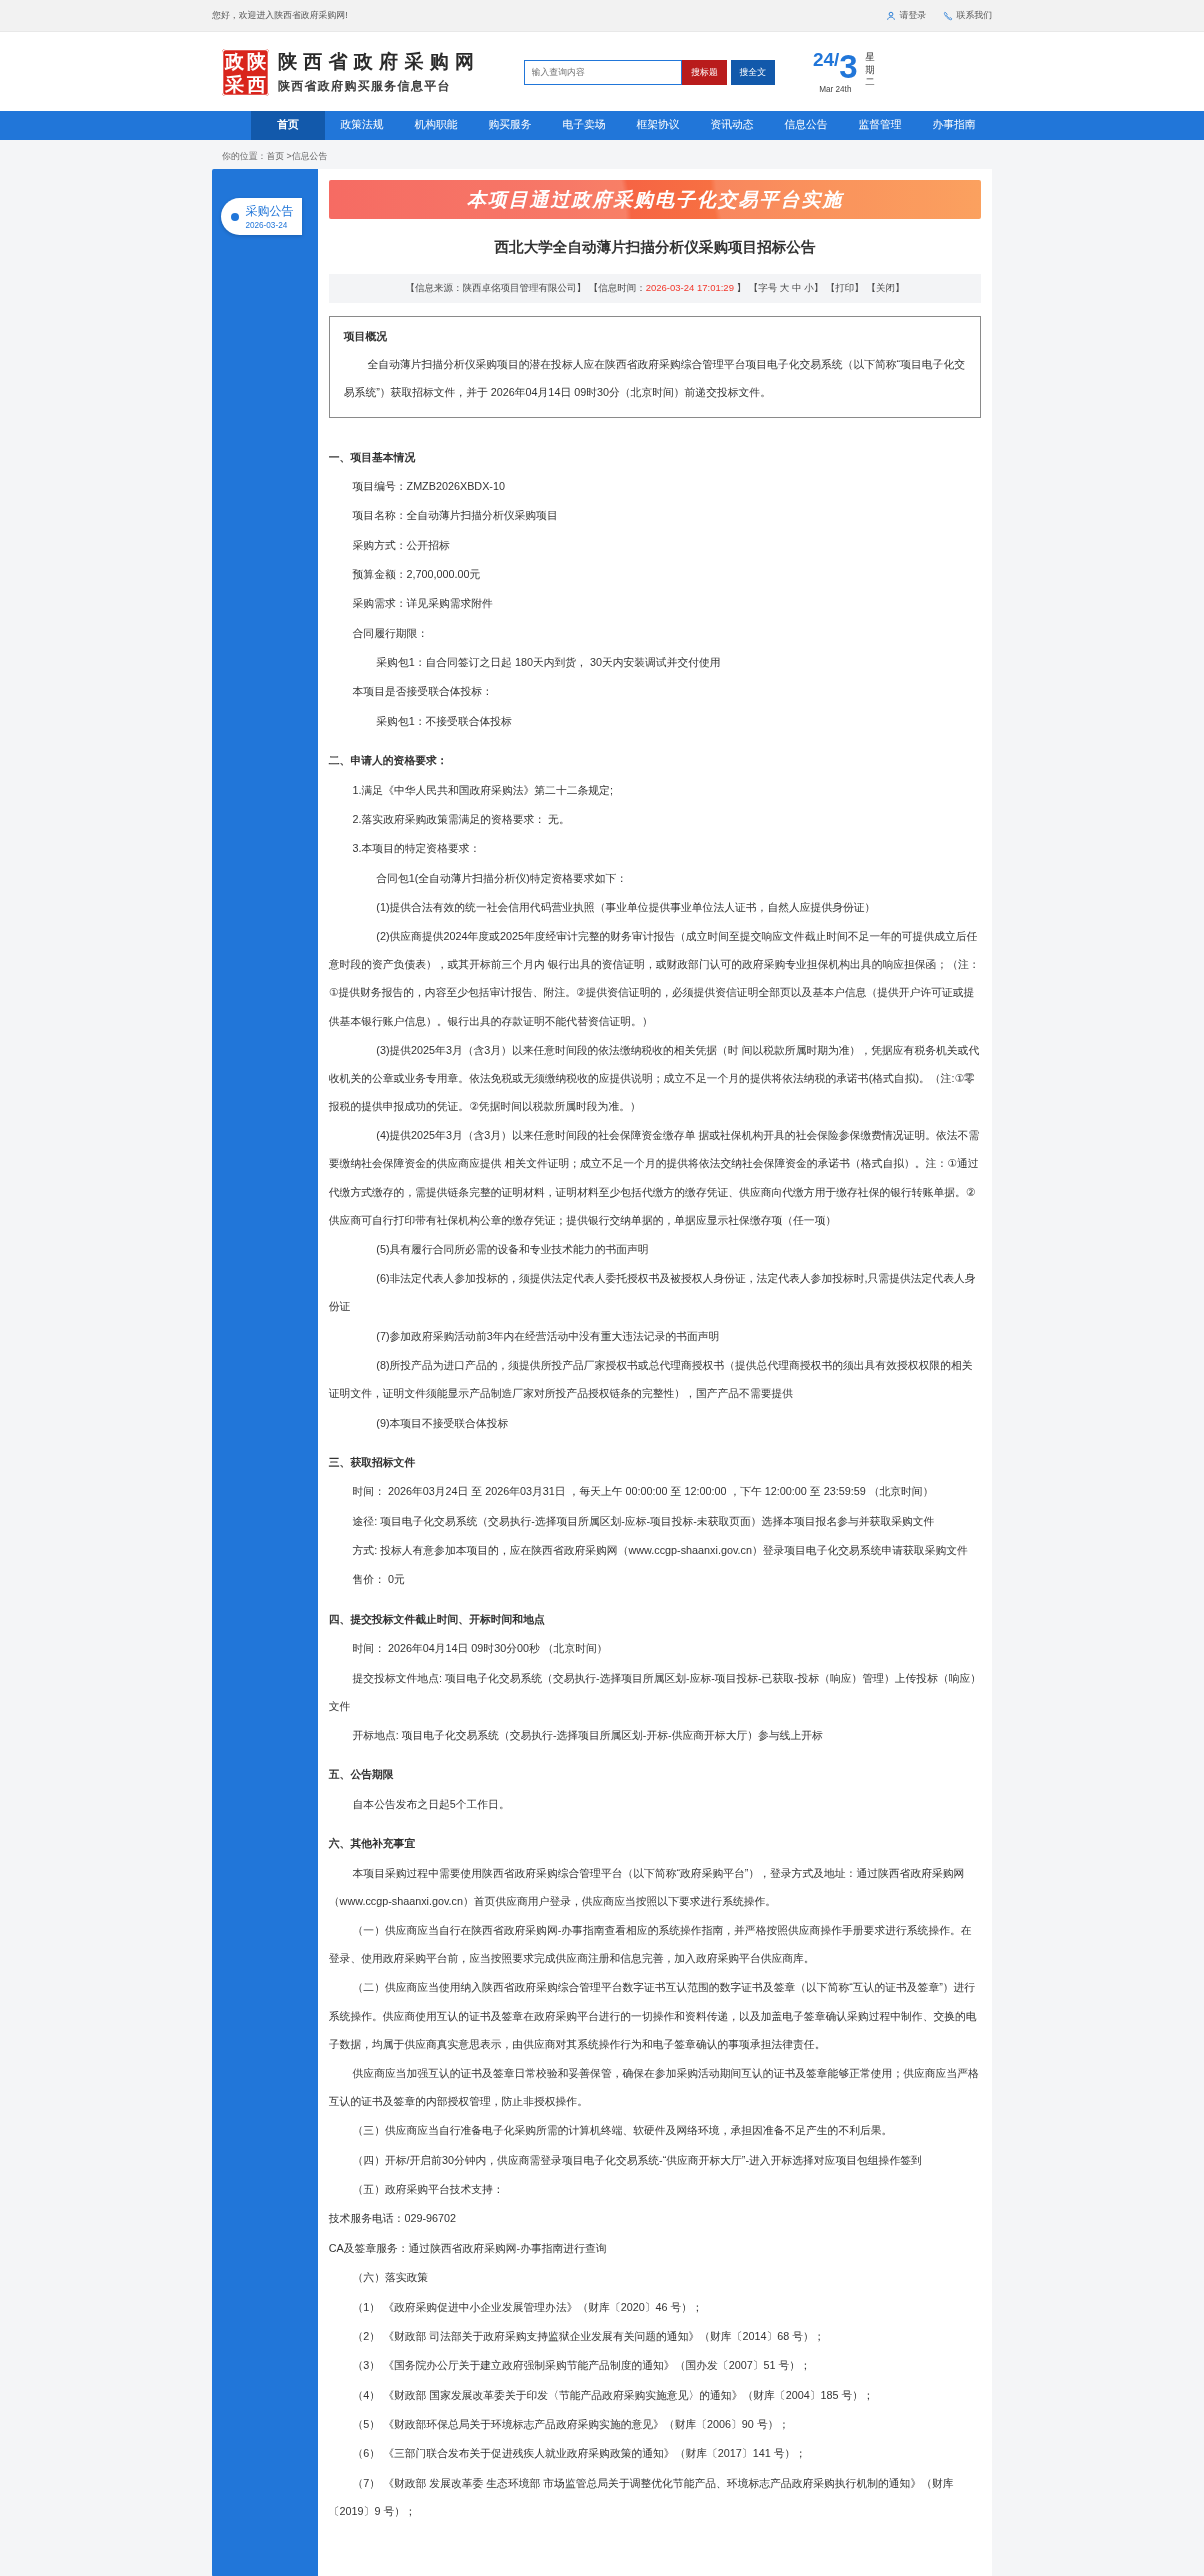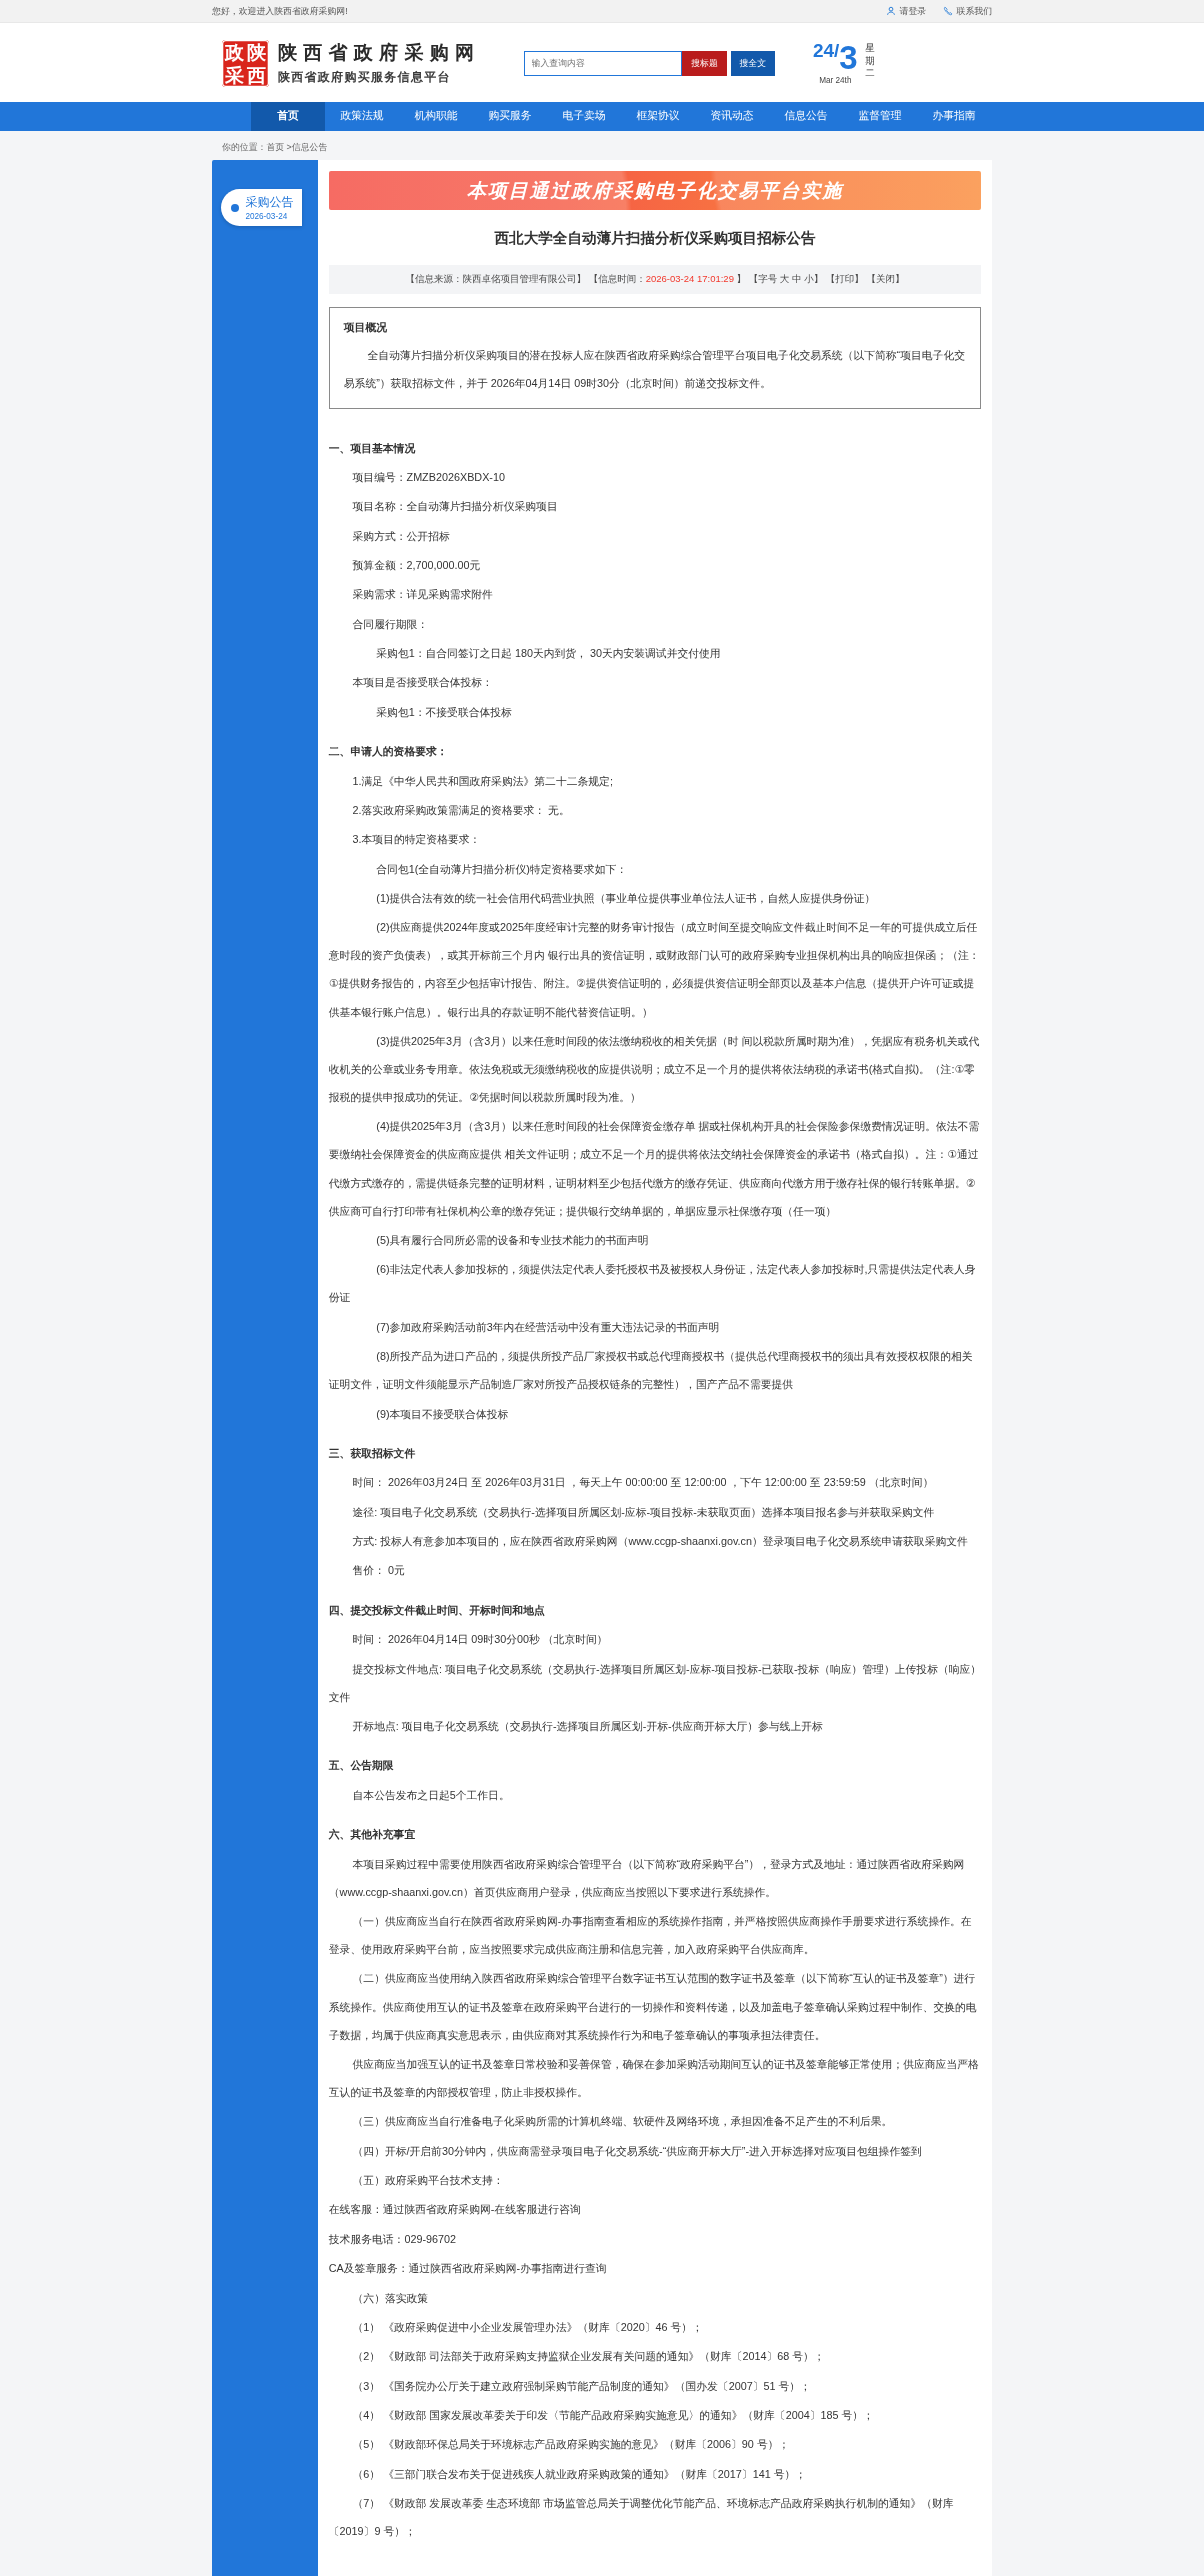--- a/index.html
+++ b/index.html
@@ -1,20 +1,20 @@
 <!DOCTYPE html>
 <html style="font-size:10px"><head>
 <meta charset="utf-8">
 <style>
   * { margin:0; padding:0; box-sizing:border-box; }
   body { font-family:"Liberation Sans","DejaVu Sans",sans-serif; background:#f4f5f7; color:#333; }
   .container { width:780px; margin:0 auto; }
 
   
-  .topbar { background:#f2f2f2; border-bottom:0.6px solid #e8e8e8; height:23px; }
+  .topbar { background:#f2f2f2; border-bottom:0.6px solid #e8e8e8; height:32px; }
   .topbar .container { display:flex; justify-content:space-between; align-items:center; height:100%; font-size:8.9px; color:#555; }
   .top-right { display:flex; align-items:center; gap:16.5px; }
   .top-link { display:flex; align-items:center; gap:3.8px; cursor:pointer; color:#555; }
   .blue-ic { color:#2b7fd8; font-size:10px; display:inline-flex; }
 
   
   .header { background:#fff; padding:16.5px 0 15px; }
   .header .container { display:flex; align-items:center; }
   .logo-box { display:flex; align-items:center; gap:8.9px; margin-left:10px; }
   .seal { width:47px; height:47px; background:#d9251c; border-radius:3.8px; display:grid; grid-template-columns:1fr 1fr; color:#fff; font-weight:bold; font-size:19px; line-height:23px; text-align:center; padding:1.3px; box-shadow:inset 0 0 0 1.3px #fff, inset 0 0 0 2.5px #d9251c; }
@@ -285,21 +285,20 @@
 
 
           <div class="line p"><span>供应商应当加强互认的证书及签章日常校验和妥善保管，确保在参加采购活动期间互认的证书及签章能够正常使用；供应商应当严格互认的证书及签章的内部授权管理，防止非授权操作。</span></div>
 
           <div class="line p"><span>（三）供应商应当自行准备电子化采购所需的计算机终端、软硬件及网络环境，承担因准备不足产生的不利后果。</span></div>
 
           <div class="line p"><span>（四）开标/开启前30分钟内，供应商需登录项目电子化交易系统-“供应商开标大厅”-进入开标选择对应项目包组操作签到</span></div>
 
           <div class="line p"><span>（五）政府采购平台技术支持：</span></div>
 
-          <div class="line p0"><span>在线客服：通过陕西省政府采购网-在线客服进行咨询</span></div>
 
           <div class="line p0"><span>技术服务电话：029-96702</span></div>
 
           <div class="line p0"><span>CA及签章服务：通过陕西省政府采购网-办事指南进行查询</span></div>
 
           <div class="line p"><span>（六）落实政策</span></div>
 
           <div class="line p"><span>（1） 《政府采购促进中小企业发展管理办法》（财库〔2020〕46 号）；</span></div>
 
           <div class="line p"><span>（2） 《财政部 司法部关于政府采购支持监狱企业发展有关问题的通知》（财库〔2014〕68 号）；</span></div>

